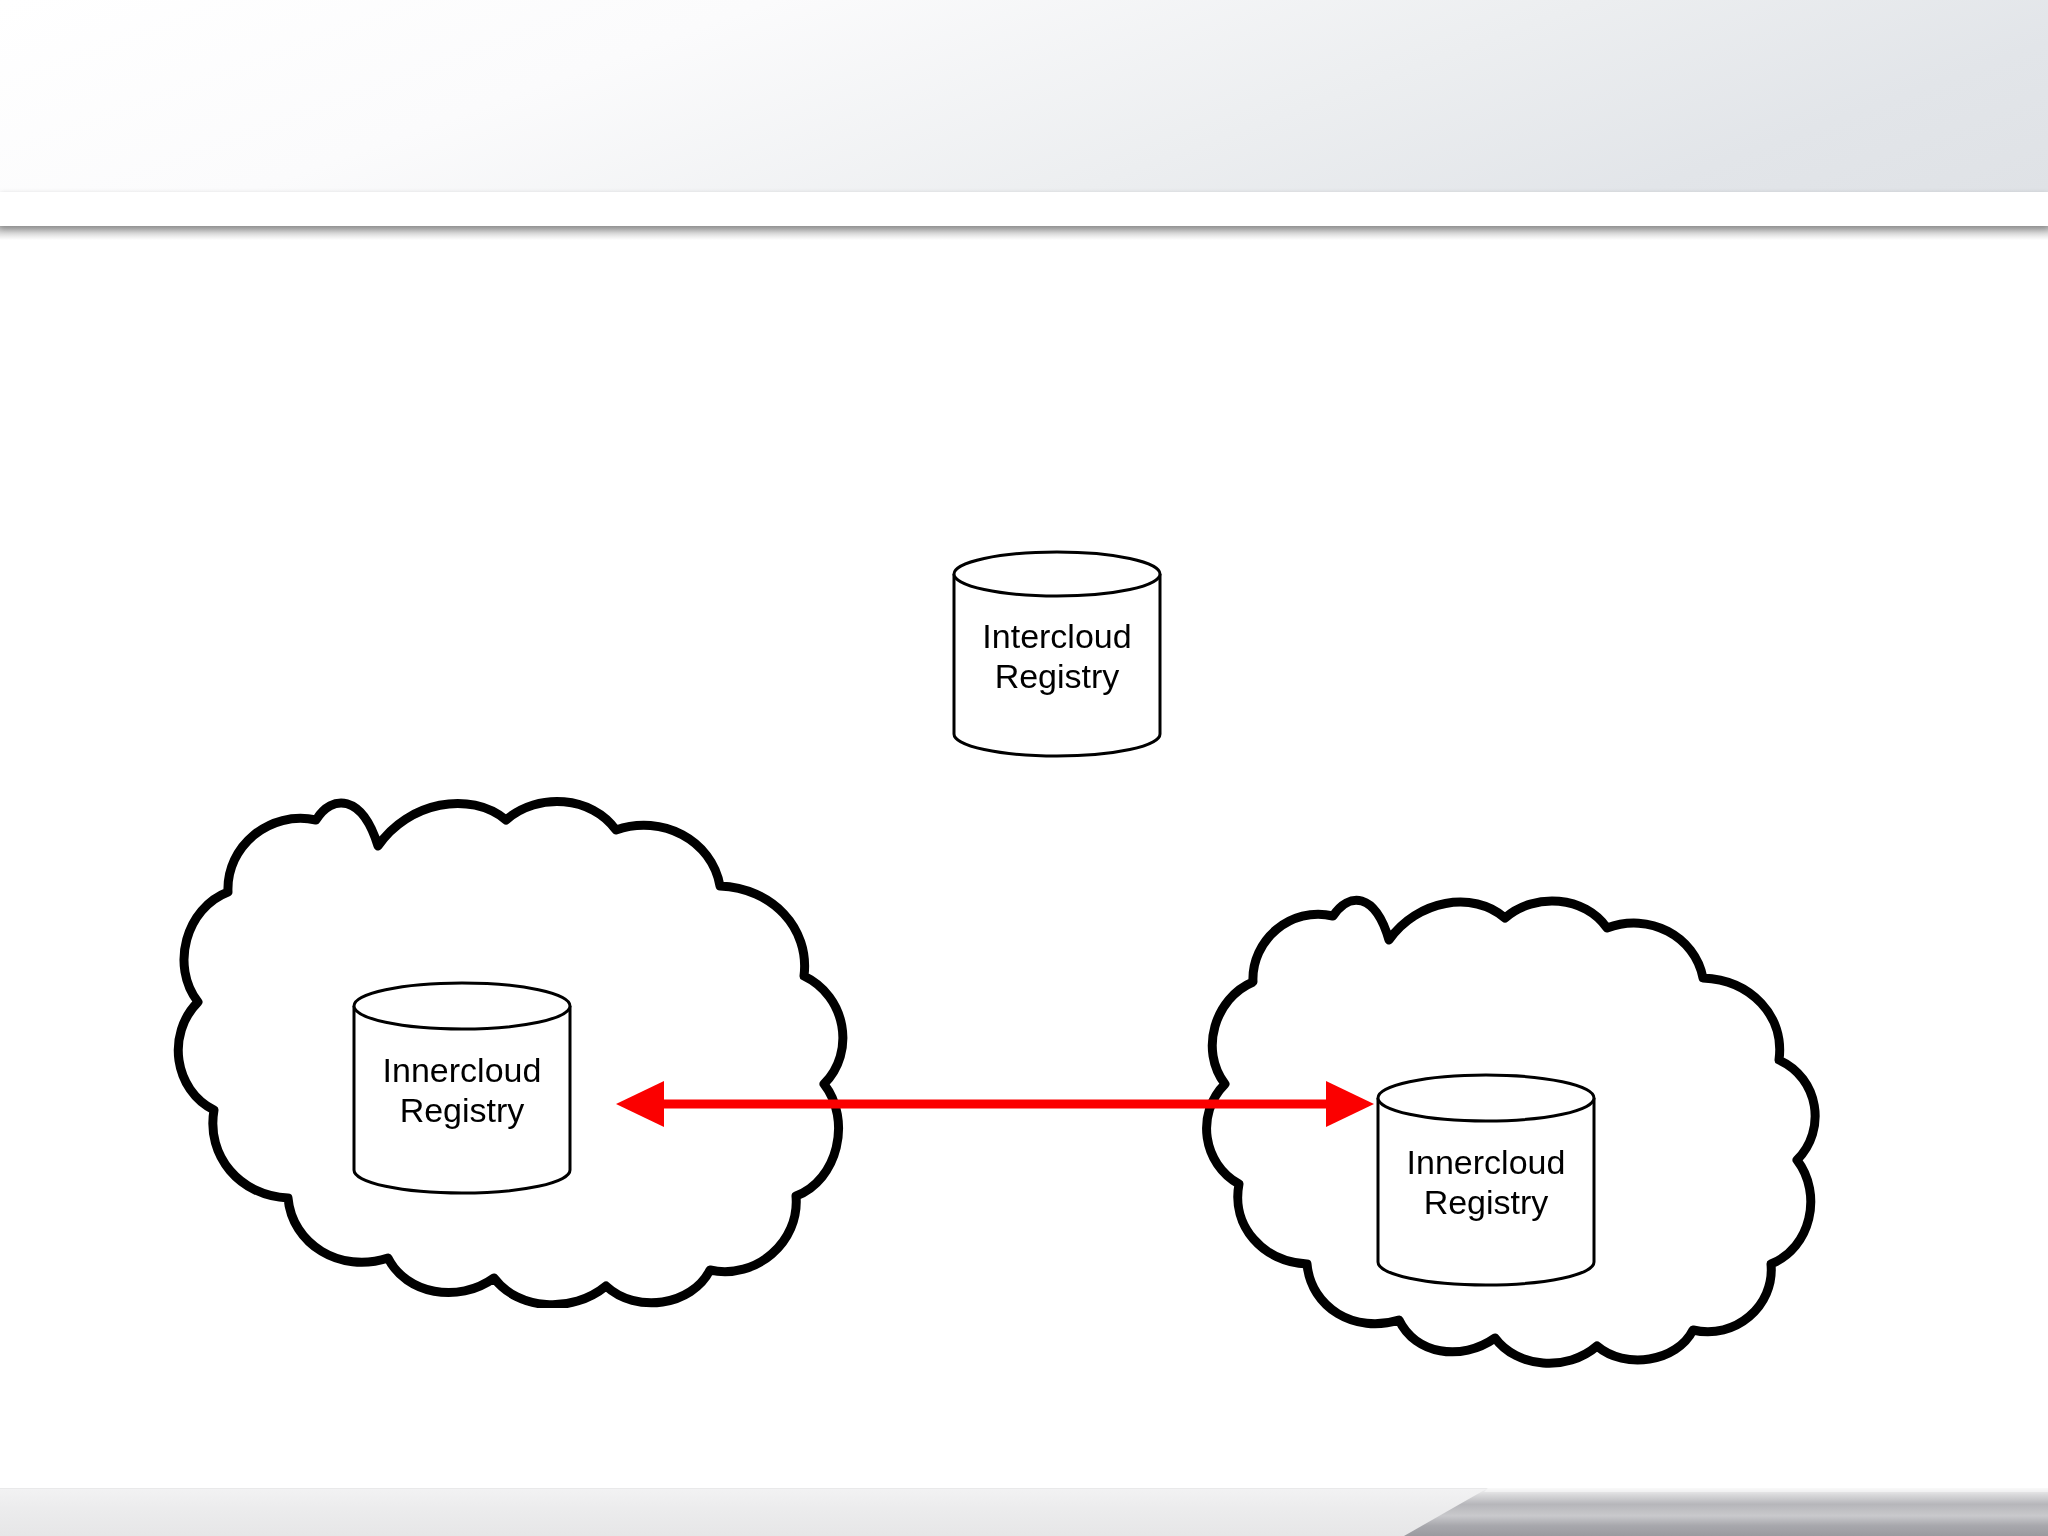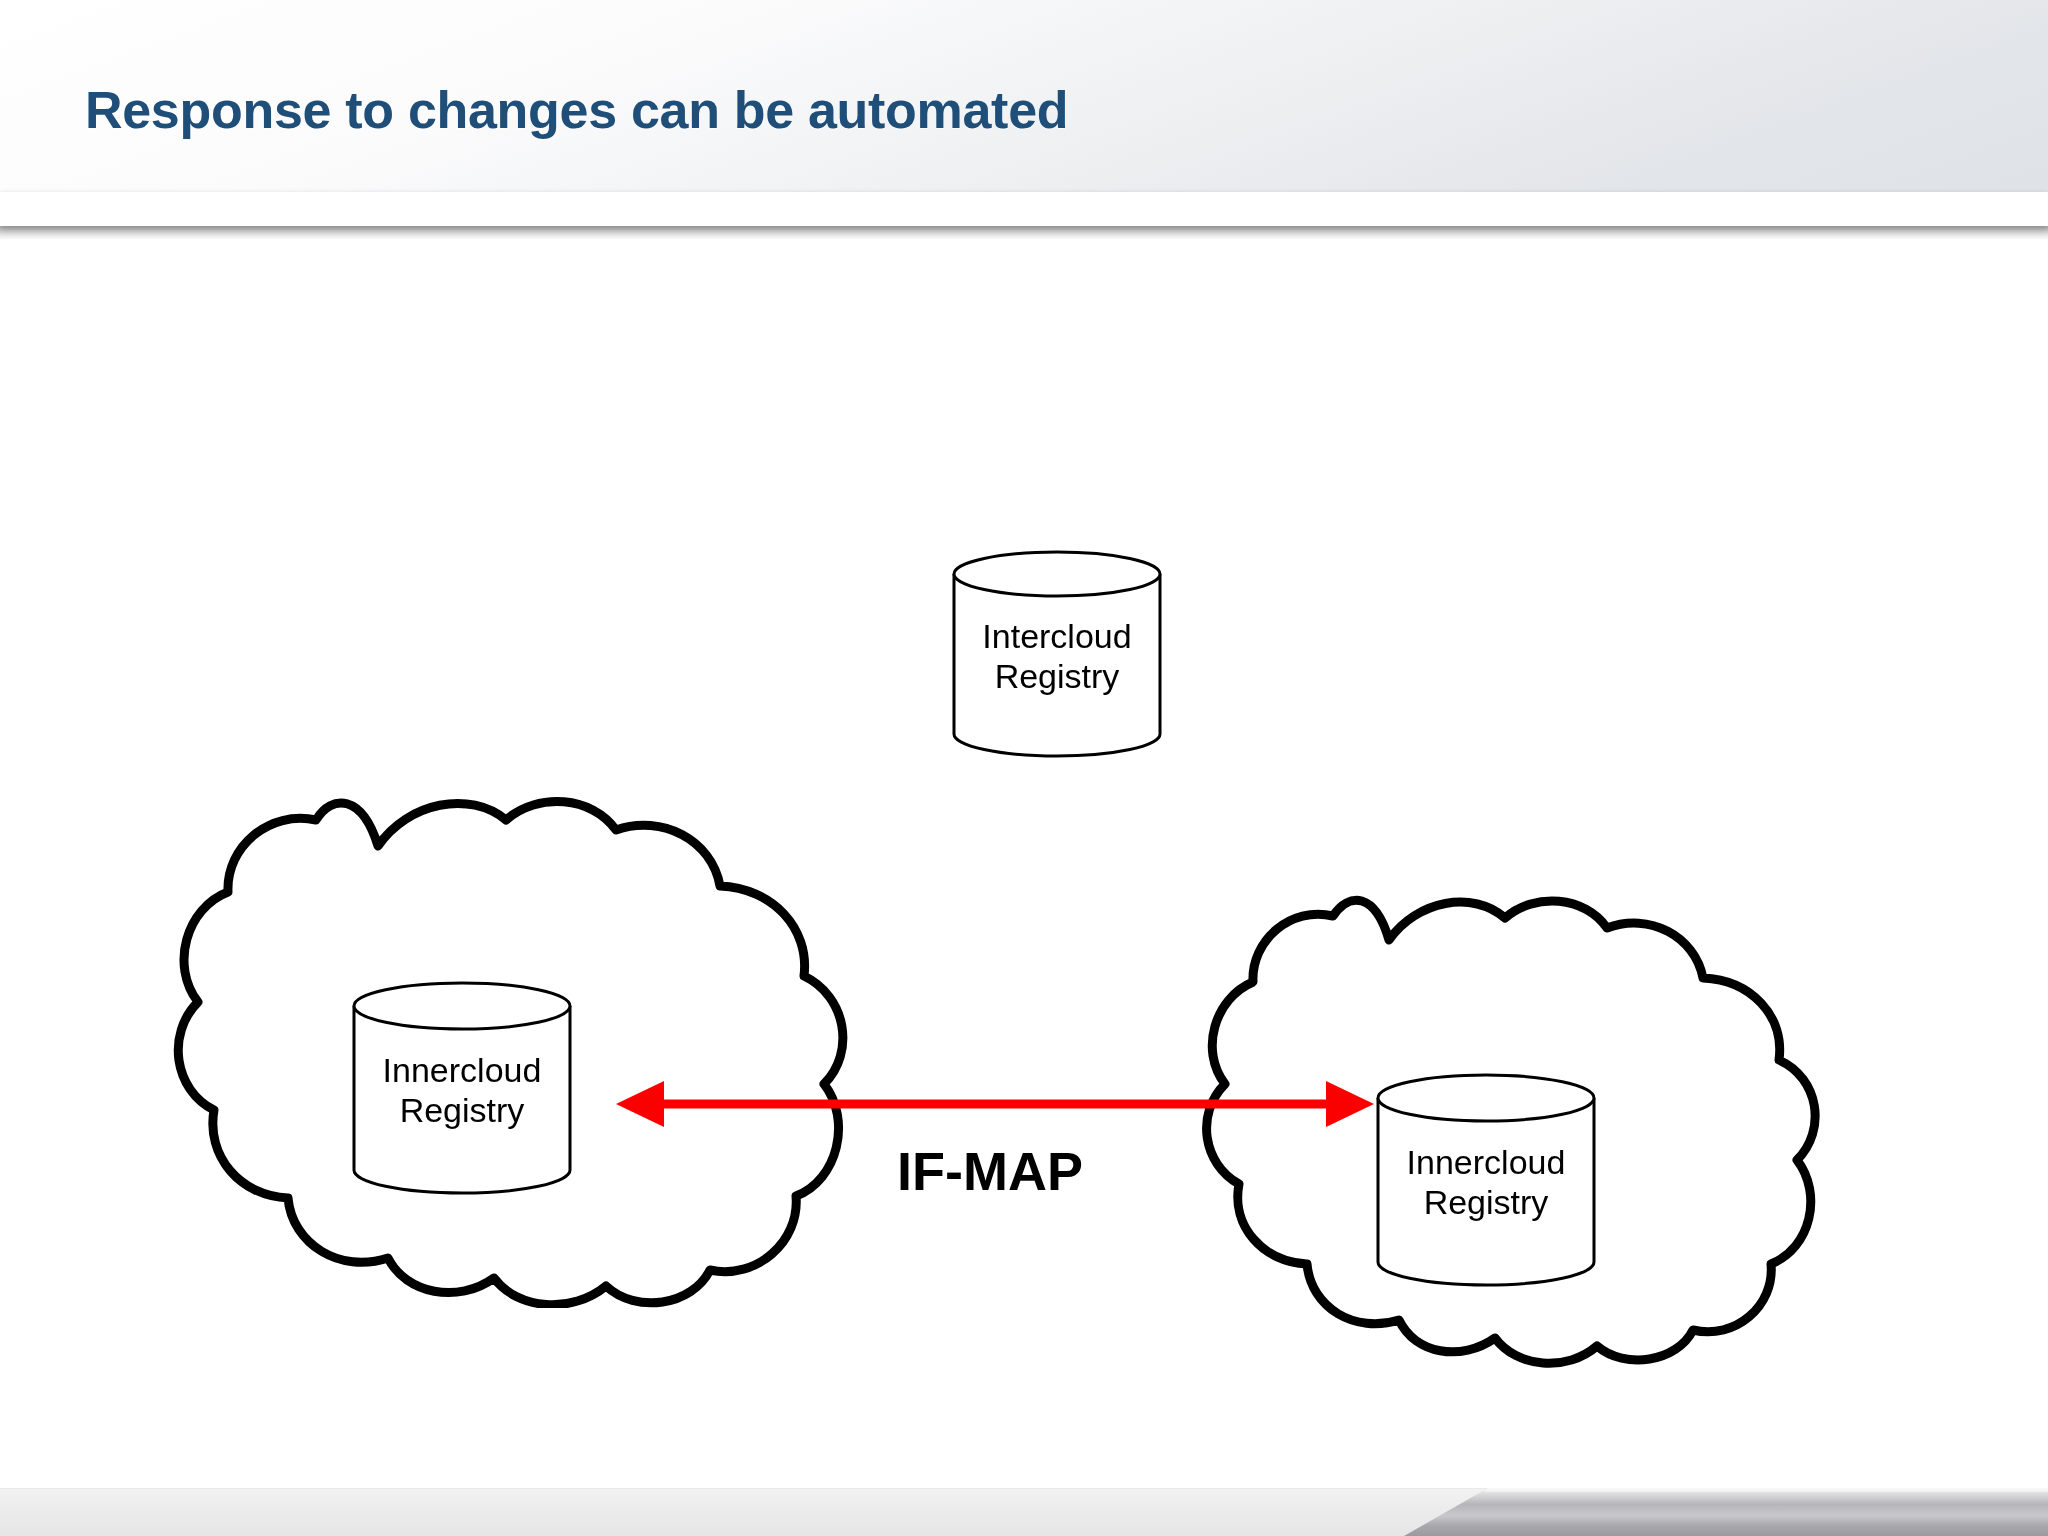--- a/index.html
+++ b/index.html
@@ -194,21 +194,20 @@
     letter-spacing: 0.2px;
   }
 </style>
 </head>
 <body>
 
 <div id="slide">
 
   <div id="slide-header">
 
-    <div id="header-title">Response to changes can be automated</div>
 
   </div>
 
   <div id="header-blue-bar"></div>
 
   <div id="diagram">
 
     <svg id="cloud-left" class="cloud-shape" viewBox="0 0 720 540">
       <path d="M238 78
                C268 34 330 22 366 52
@@ -288,21 +287,20 @@
       </div>
     </div>
 
     <svg id="ifmap-arrow" viewBox="0 0 770 70">
       <line x1="42" y1="36" x2="728" y2="36" stroke="#fb0000" stroke-width="9"></line>
       <polygon points="6,36 54,13 54,59" fill="#fb0000"></polygon>
       <polygon points="764,36 716,13 716,59" fill="#fb0000"></polygon>
     </svg>
 
     <div id="ifmap-label">
-      <span class="lbl-line">IF-MAP</span>
     </div>
 
   </div>
 
   <div id="slide-footer">
     <div id="footer-band"></div>
 
     <svg id="footer-banner" viewBox="0 0 648 108" preserveAspectRatio="none">
       <defs>
         <linearGradient id="bannerGrad" x1="0" y1="0" x2="0" y2="1">

